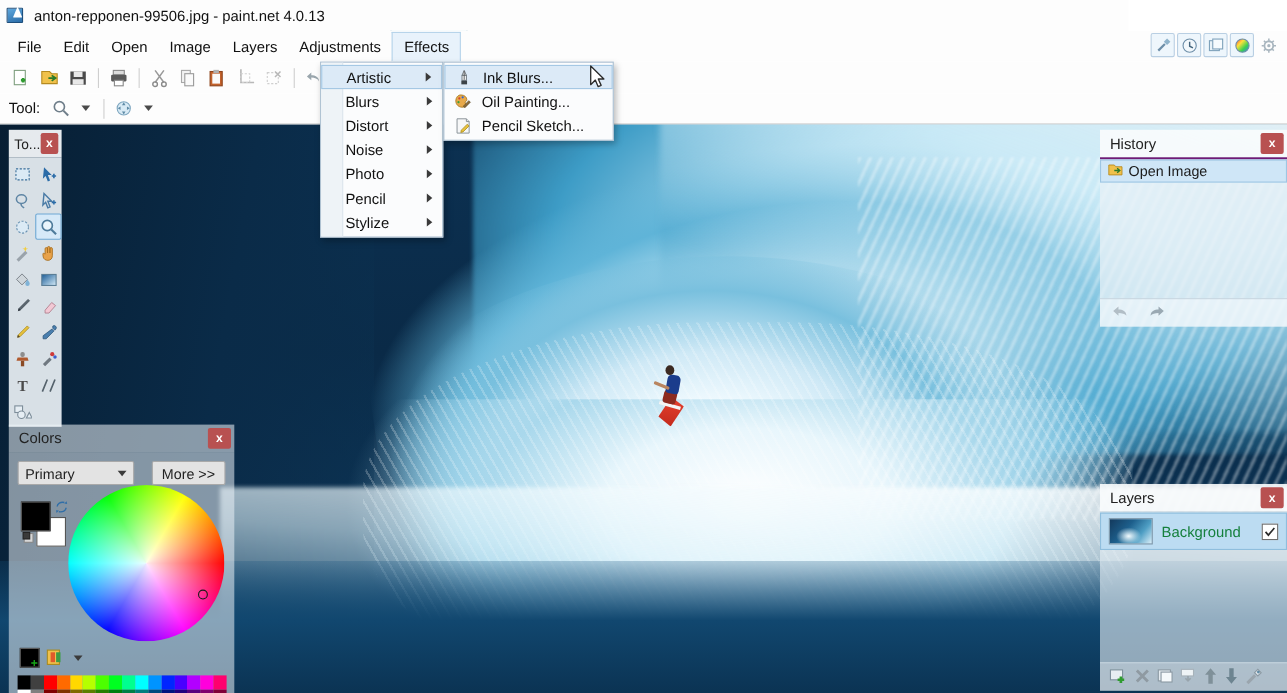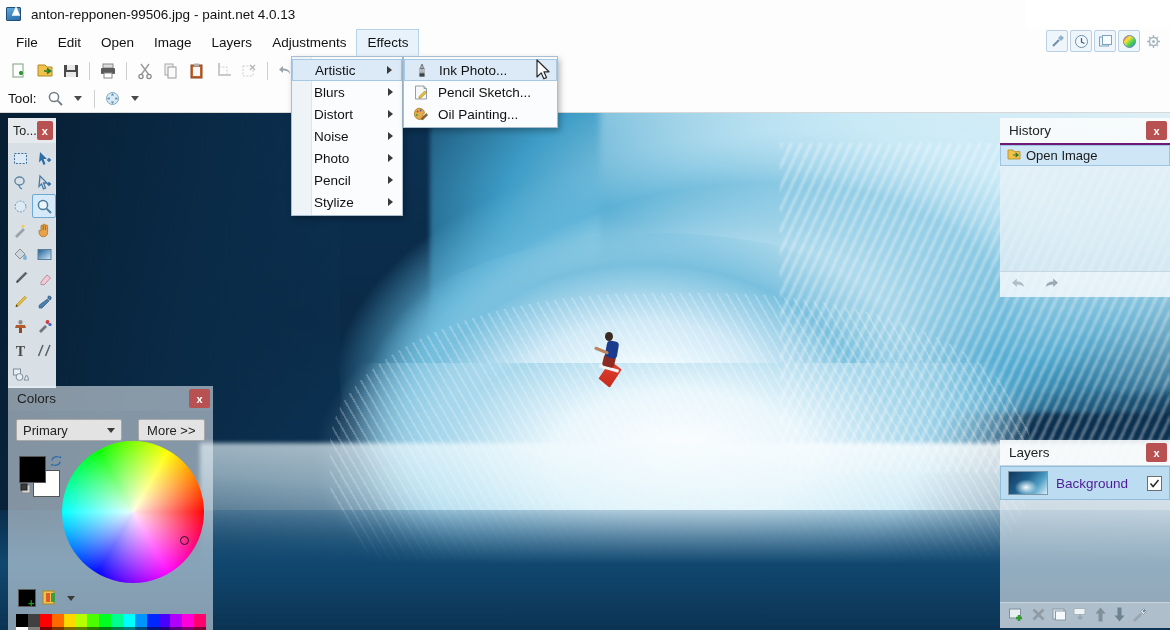--- a/index.html
+++ b/index.html
@@ -308,21 +308,21 @@
   .layer-item {
     height: 34px; display: flex; align-items: center; gap: 8px; padding: 0 7px;
     background: #bcdcf2; border: 1px solid #8fbedd;
   }
   .layer-thumb {
     width: 40px; height: 24px; flex: none; border: 1px solid #7d96a8;
     background:
       radial-gradient(ellipse 50% 60% at 45% 70%, #f2fbff 0%, rgba(242,251,255,0) 60%),
       linear-gradient(130deg,#13395c 0%, #1d5f8c 40%, #4e9ec4 70%, #dcf0fa 100%);
   }
-  .layer-name { font-size: 13.5px; flex: 1; color: #4c1d95; }
+  .layer-name { font-size: 13.5px; flex: 1; color: #15803d; }
   .layer-check {
     width: 15px; height: 15px; background: #fff; border: 1px solid #6d6d6d;
     display: flex; align-items: center; justify-content: center; flex: none;
   }
   .layer-foot {
     height: 26px; background: rgba(243,248,251,0.7);
     border-top: 1px solid #c8d6e0;
     display: flex; align-items: center; gap: 4px; padding-left: 8px;
   }
 
@@ -893,44 +893,44 @@
   <div class="dropdown" id="artistic-menu">
     <div class="dd-item hl">
       <span class="dd-icon">
         <svg width="16" height="16" viewBox="0 0 16 16">
           <path d="M8 1.5l2 4.5H6z" fill="#e8eaec" stroke="#6a7278" stroke-width="0.8"></path>
           <rect x="6" y="6" width="4" height="4.5" fill="#f2f4f5" stroke="#6a7278" stroke-width="0.8"></rect>
           <rect x="5.4" y="10.8" width="5.2" height="3.4" fill="#3c4348"></rect>
           <path d="M8 2v8" stroke="#555" stroke-width="0.8"></path>
         </svg>
       </span>
-      <span>Ink Photo...</span>
-    </div>
-    <div class="dd-item">
-      <span class="dd-icon">
-        <svg width="16" height="16" viewBox="0 0 16 16">
-          <path d="M2.5 1.5h8.5l2.5 2.5v10.5H2.5z" fill="#f6f7f8" stroke="#8b949a" stroke-width="0.9"></path>
-          <path d="M11 1.5V4h2.5" fill="#dfe3e6" stroke="#8b949a" stroke-width="0.9"></path>
-          <path d="M11.8 6.4l1.6 1.6-5.4 5.4-2.1.5.5-2.1z" fill="#e8c23c" stroke="#a98a1c" stroke-width="0.7"></path>
-        </svg>
-      </span>
-      <span>Pencil Sketch...</span>
+      <span>Ink Blurs...</span>
     </div>
     <div class="dd-item">
       <span class="dd-icon">
         <svg width="16" height="16" viewBox="0 0 16 16">
           <path d="M6 1.8c3.2 0 5.4 2 5.4 4.3 0 1.6-1.6 1.6-1.6 2.8 0 .9 1 1 1 2 0 1.1-1.6 2.1-3.4 2.1C4 13 1.4 10.6 1.4 7.4 1.4 4.2 3.2 1.8 6 1.8z" fill="#e8a94a" stroke="#a97a22" stroke-width="0.8"></path>
           <circle cx="4.6" cy="5" r="1" fill="#d0452f"></circle>
           <circle cx="7.6" cy="4" r="1" fill="#2f63d0"></circle>
           <circle cx="3.8" cy="8.4" r="1" fill="#3aa03a"></circle>
           <path d="M14.6 8.4l-5 5-1.4-1.4 5-5z" fill="#8a6a3a" stroke="#5d4622" stroke-width="0.6"></path>
         </svg>
       </span>
       <span>Oil Painting...</span>
     </div>
+    <div class="dd-item">
+      <span class="dd-icon">
+        <svg width="16" height="16" viewBox="0 0 16 16">
+          <path d="M2.5 1.5h8.5l2.5 2.5v10.5H2.5z" fill="#f6f7f8" stroke="#8b949a" stroke-width="0.9"></path>
+          <path d="M11 1.5V4h2.5" fill="#dfe3e6" stroke="#8b949a" stroke-width="0.9"></path>
+          <path d="M11.8 6.4l1.6 1.6-5.4 5.4-2.1.5.5-2.1z" fill="#e8c23c" stroke="#a98a1c" stroke-width="0.7"></path>
+        </svg>
+      </span>
+      <span>Pencil Sketch...</span>
+    </div>
   </div>
 
   <div class="cursor">
     <svg width="18" height="24" viewBox="0 0 18 24">
       <path d="M1 1l0 17 4.2-4.2 2.6 6 2.7-1.2-2.6-5.8H13z" fill="#ffffff" stroke="#2b2b2b" stroke-width="1.2" stroke-linejoin="round"></path>
     </svg>
   </div>
 
 </div>
 

